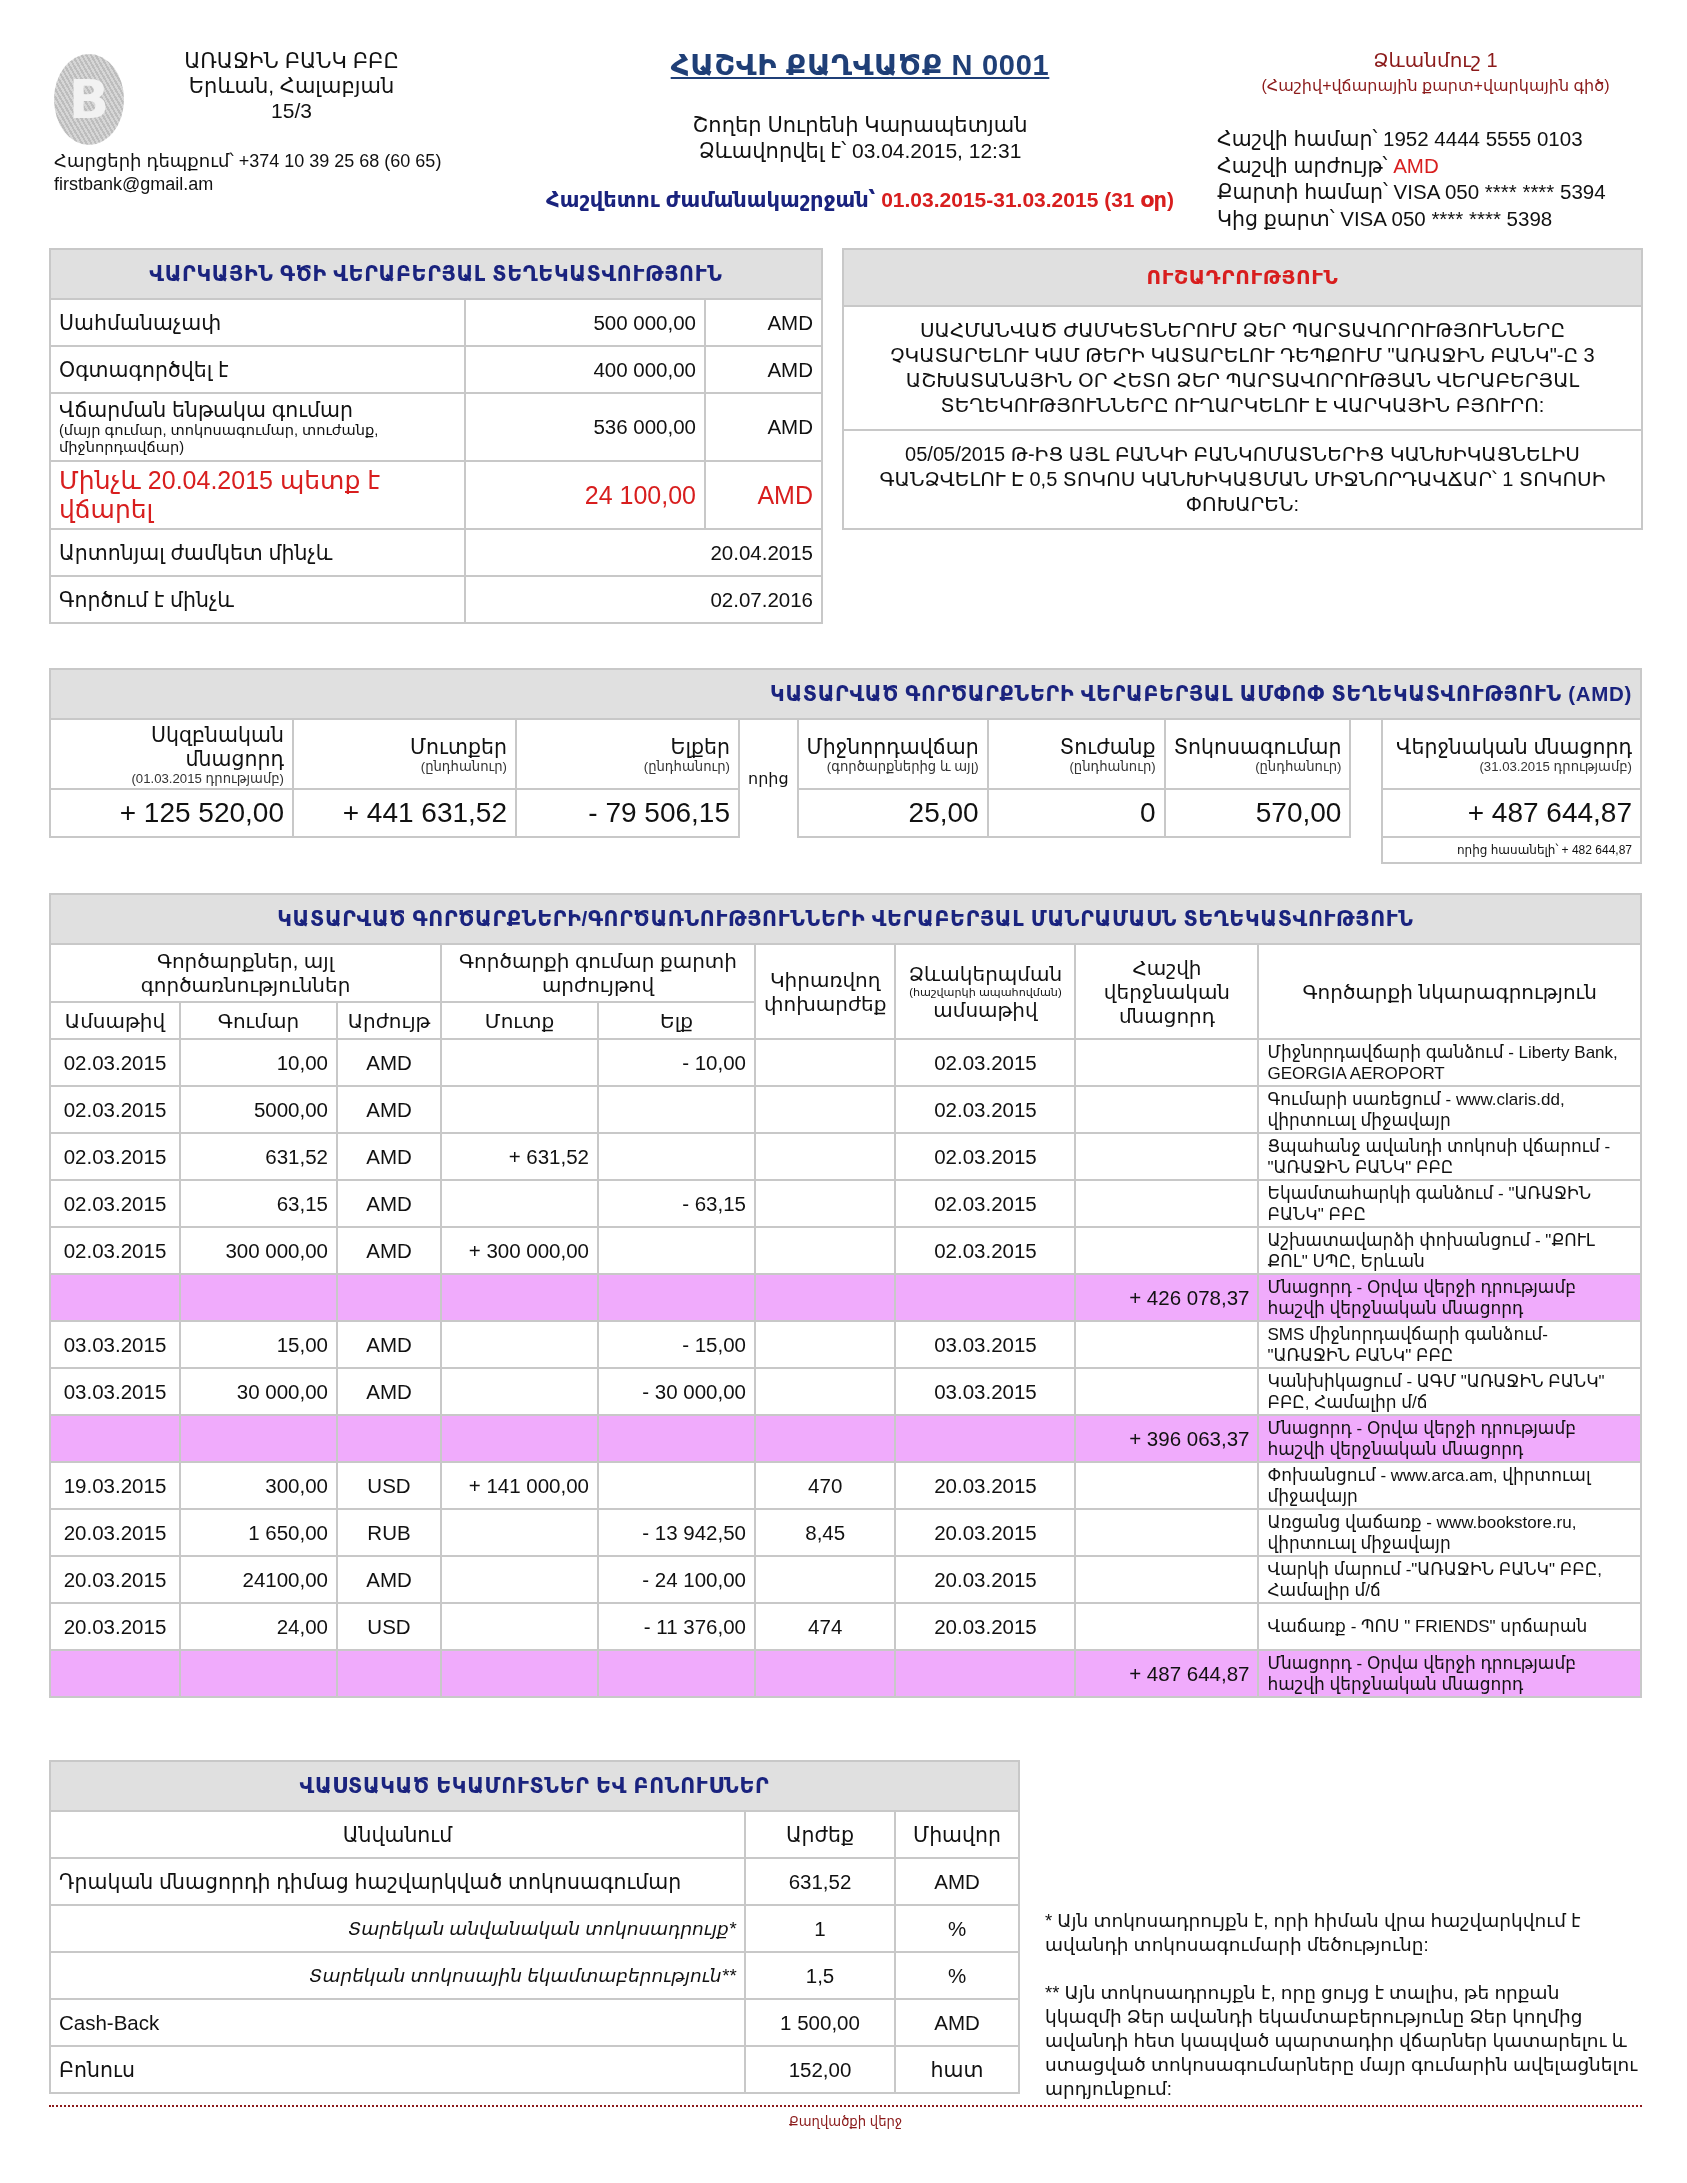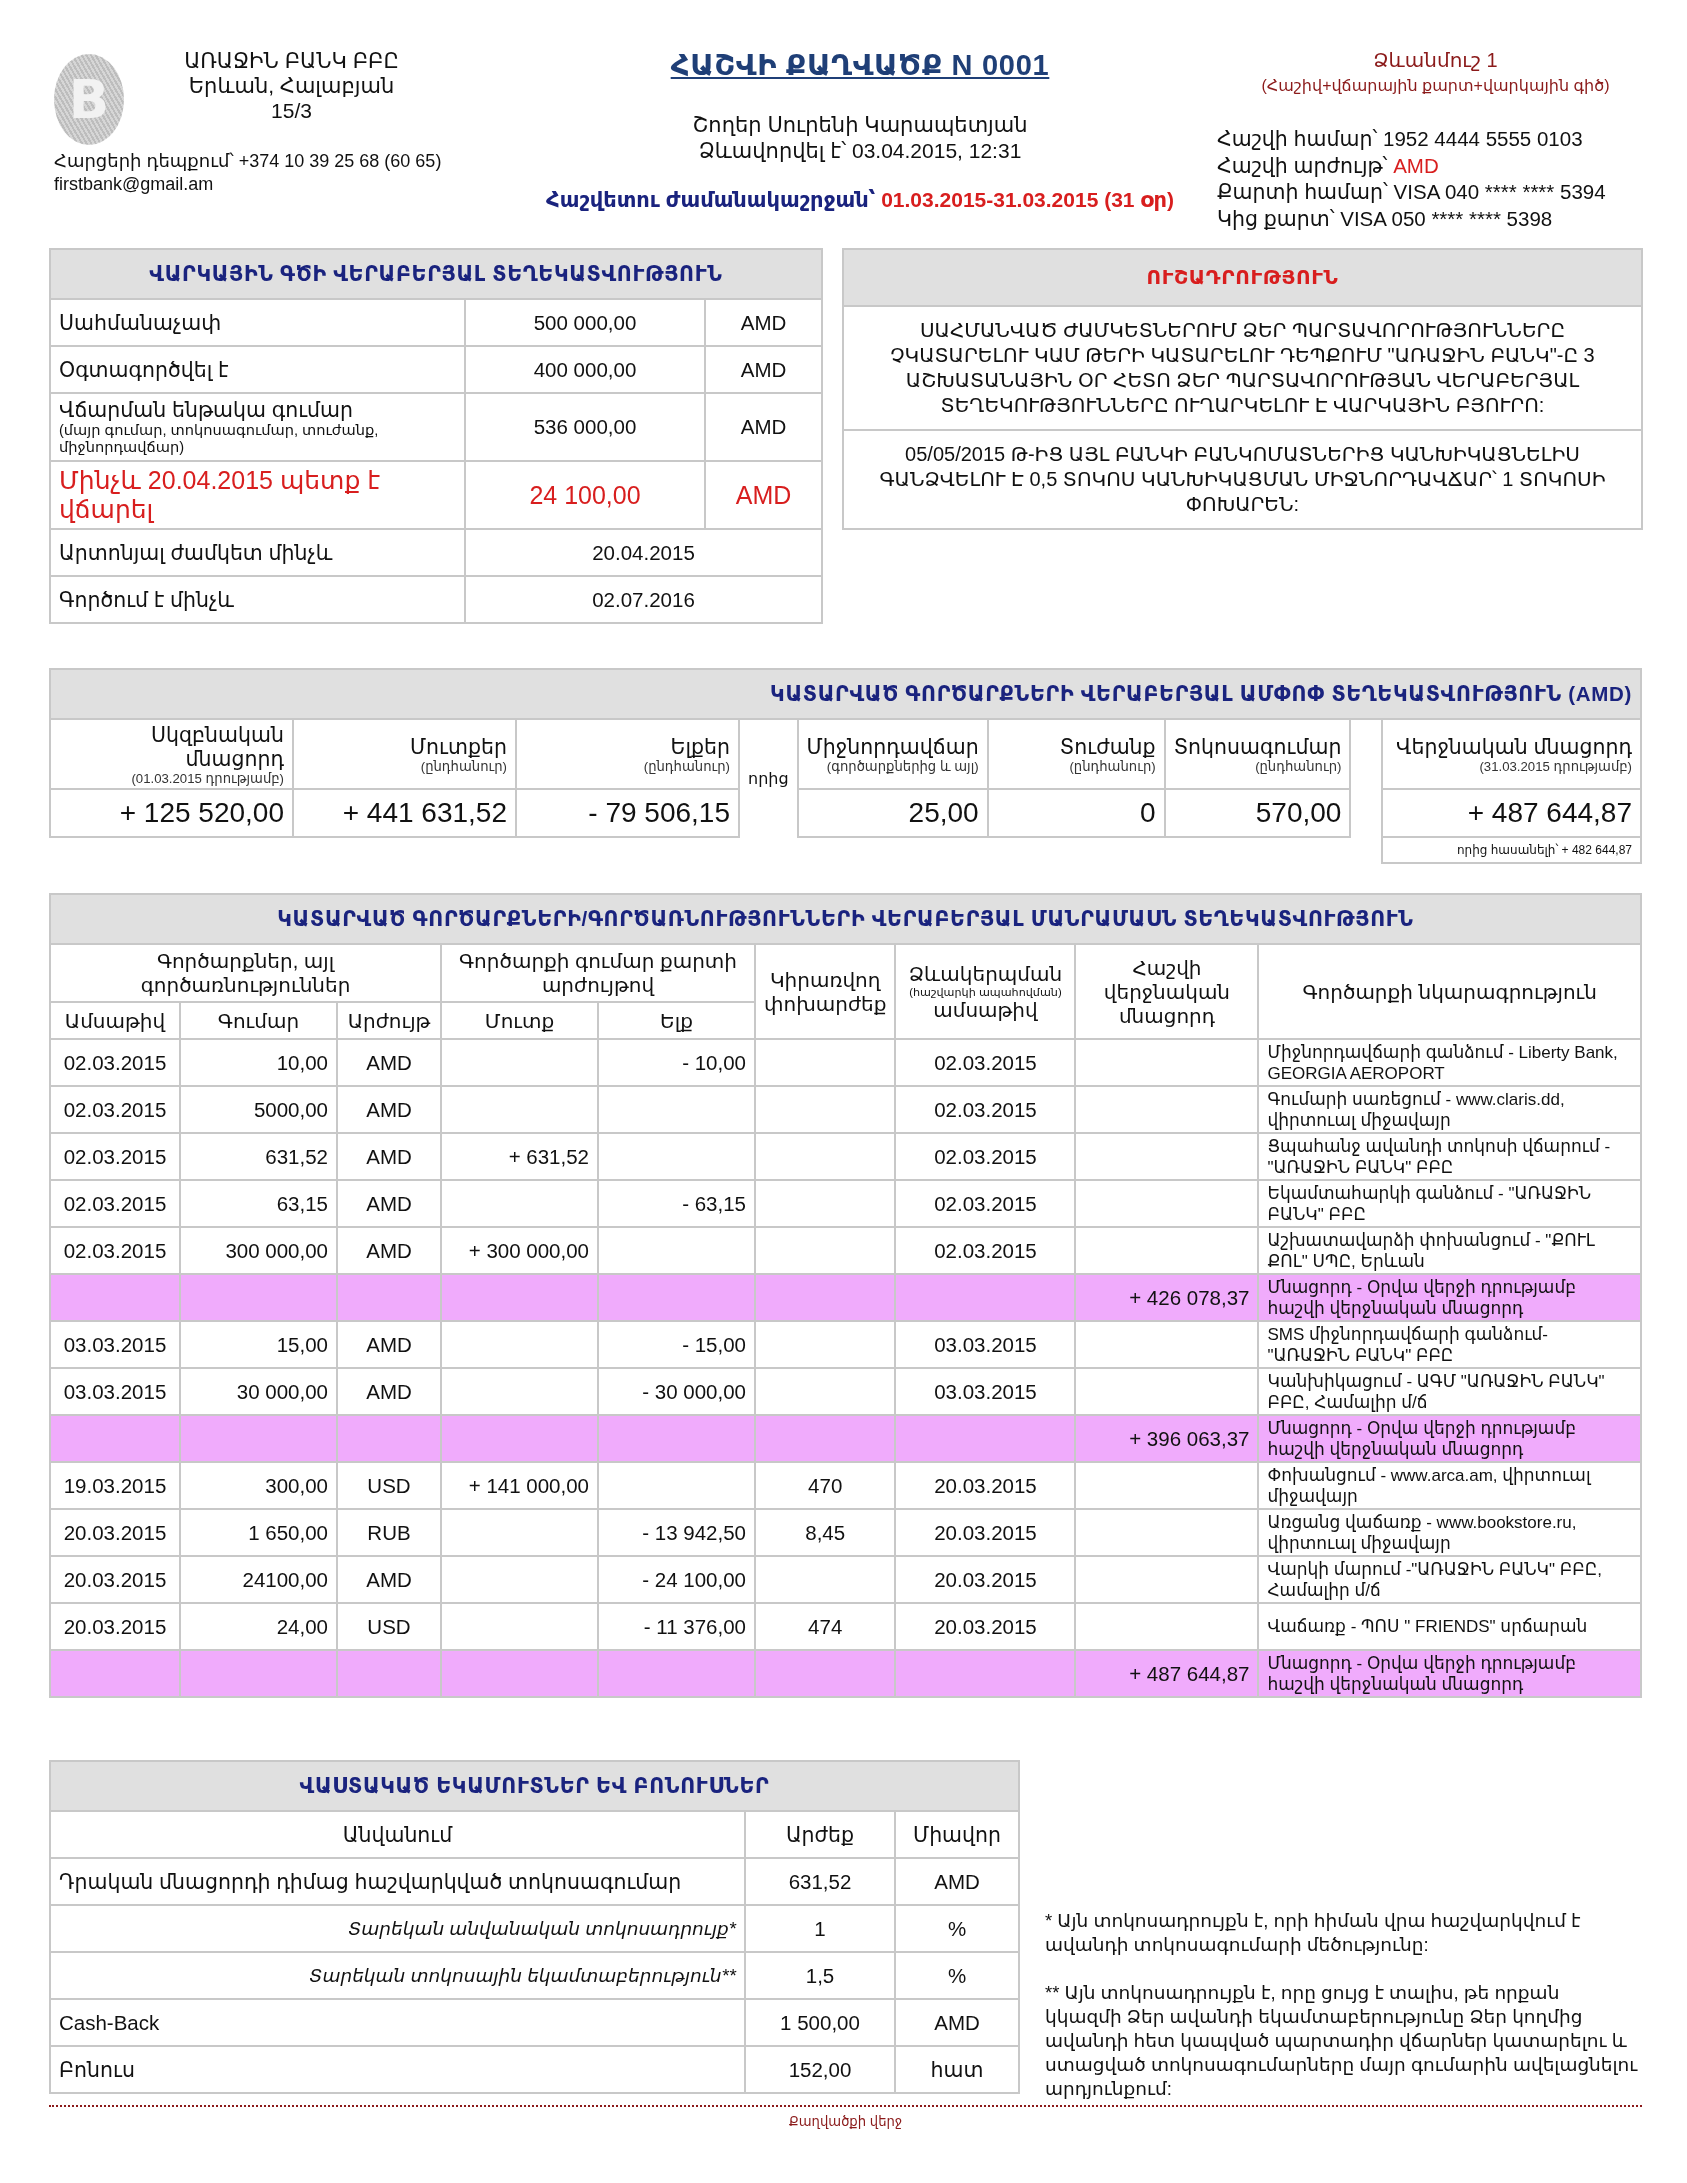--- a/index.html
+++ b/index.html
@@ -27,21 +27,21 @@
 
   
   table { border-collapse: collapse; }
   td, th { border: 2px solid #c8c8c8; padding: 0 8px; font-weight: normal; }
   .sec-head { background: #e0e0e0; text-align: center; font-weight: bold; font-size: 20px; color: #1a237e; letter-spacing: 0.7px; }
   .gray-row td { background: #f0abfc; }
 
   
   #credit { left: 49px; top: 248px; width: 774px; }
   #credit td { font-size: 20.5px; height: 45px; }
-  #credit .num { text-align: center; }
+  #credit .num { text-align: right; }
   #credit .sub { font-size: 14.6px; line-height: 17px; }
 
   
   #notice { left: 842px; top: 248px; width: 801px; }
   #notice td { font-size: 20px; text-align: center; line-height: 25px; padding: 5.3px 10.6px; }
   #notice .sec-head { color: #d81e1e; }
 
   
   #summary { left: 49px; top: 668px; width: 1593px; }
   #summary td { text-align: right; font-size: 20.5px; }
@@ -97,21 +97,21 @@
 <div class="abs hdr-right-top">
   <div class="a">Ձևանմուշ 1</div>
   <div class="b">(Հաշիվ+վճարային քարտ+վարկային գիծ)</div>
 </div>
 <div class="abs hdr-right">
   <div>Հաշվի համար՝ 1952 4444 5555 0103</div>
   <div>
     <span>Հաշվի արժույթ՝</span>
     <span class="red">AMD</span>
   </div>
-  <div>Քարտի համար՝ VISA 040 **** **** 5394</div>
+  <div>Քարտի համար՝ VISA 050 **** **** 5394</div>
   <div>Կից քարտ՝ VISA 050 **** **** 5398</div>
 </div>
 
 <table id="credit" class="abs">
   <tbody>
       <tr>
         <td colspan="3" class="sec-head" style="height:48px">ՎԱՐԿԱՅԻՆ ԳԾԻ ՎԵՐԱԲԵՐՅԱԼ ՏԵՂԵԿԱՏՎՈՒԹՅՈՒՆ</td>
       </tr>
   <tr>
     <td style="width:397px">Սահմանաչափ</td>

